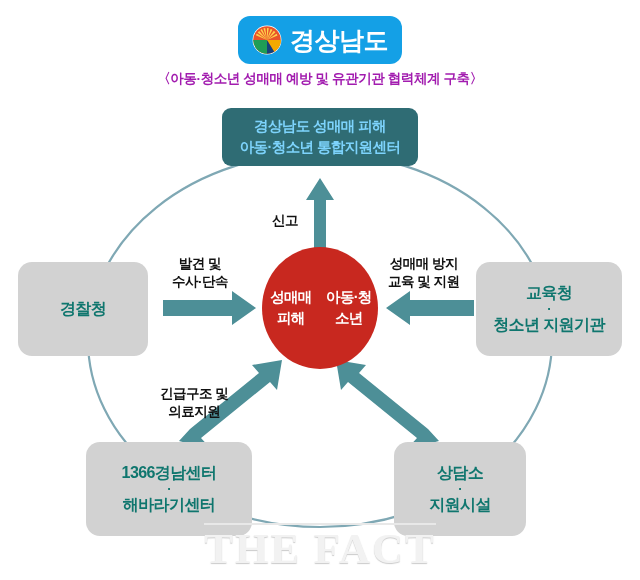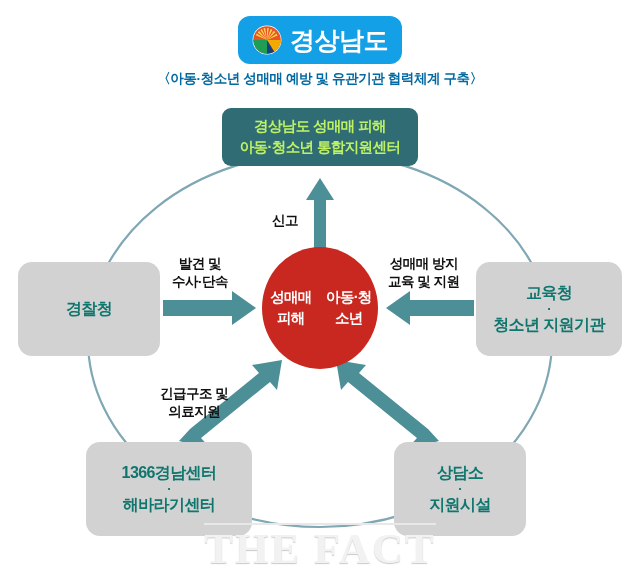--- a/index.html
+++ b/index.html
@@ -50,21 +50,21 @@
   }
 
   .subtitle {
     position: absolute;
     left: 0;
     top: 70px;
     width: 640px;
     text-align: center;
     font-size: 13.5px;
     font-weight: bold;
-    color: #0369a1;
+    color: #a21caf;
     letter-spacing: -0.4px;
     white-space: nowrap;
   }
 
   
   .ring {
     position: absolute;
     left: 85px;
     top: 150px;
     width: 470px;
@@ -77,21 +77,21 @@
     left: 222px;
     top: 108px;
     width: 196px;
     height: 58px;
     background: #2f6c74;
     border-radius: 9px;
     display: flex;
     flex-direction: column;
     align-items: center;
     justify-content: center;
-    color: #bef264;
+    color: #7dd3fc;
     font-size: 14.5px;
     font-weight: bold;
     letter-spacing: -0.6px;
     line-height: 1.45;
     text-align: center;
     box-sizing: border-box;
   }
 
   
   .box-gray {
@@ -107,21 +107,21 @@
     font-weight: bold;
     letter-spacing: -0.6px;
     line-height: 1.3;
     text-align: center;
     box-sizing: border-box;
   }
   .box-gray .mid-dot {
     font-size: 13px;
     line-height: 0.85;
   }
-  .box-police   { left: 18px;  top: 262px; width: 142px; height: 94px; }
+  .box-police   { left: 18px;  top: 262px; width: 130px; height: 94px; }
   .box-edu      { left: 476px; top: 262px; width: 146px; height: 94px; }
   .box-center1366 { left: 86px;  top: 442px; width: 166px; height: 94px; }
   .box-counsel  { left: 394px; top: 442px; width: 132px; height: 94px; }
 
   
   .core {
     position: absolute;
     left: 262px;
     top: 247px;
     width: 116px;

